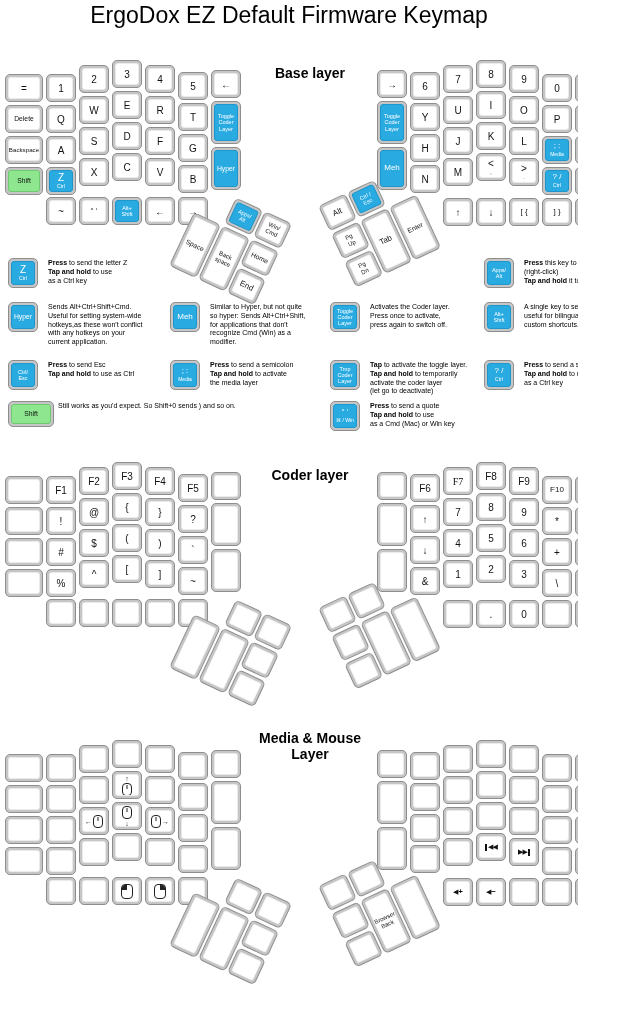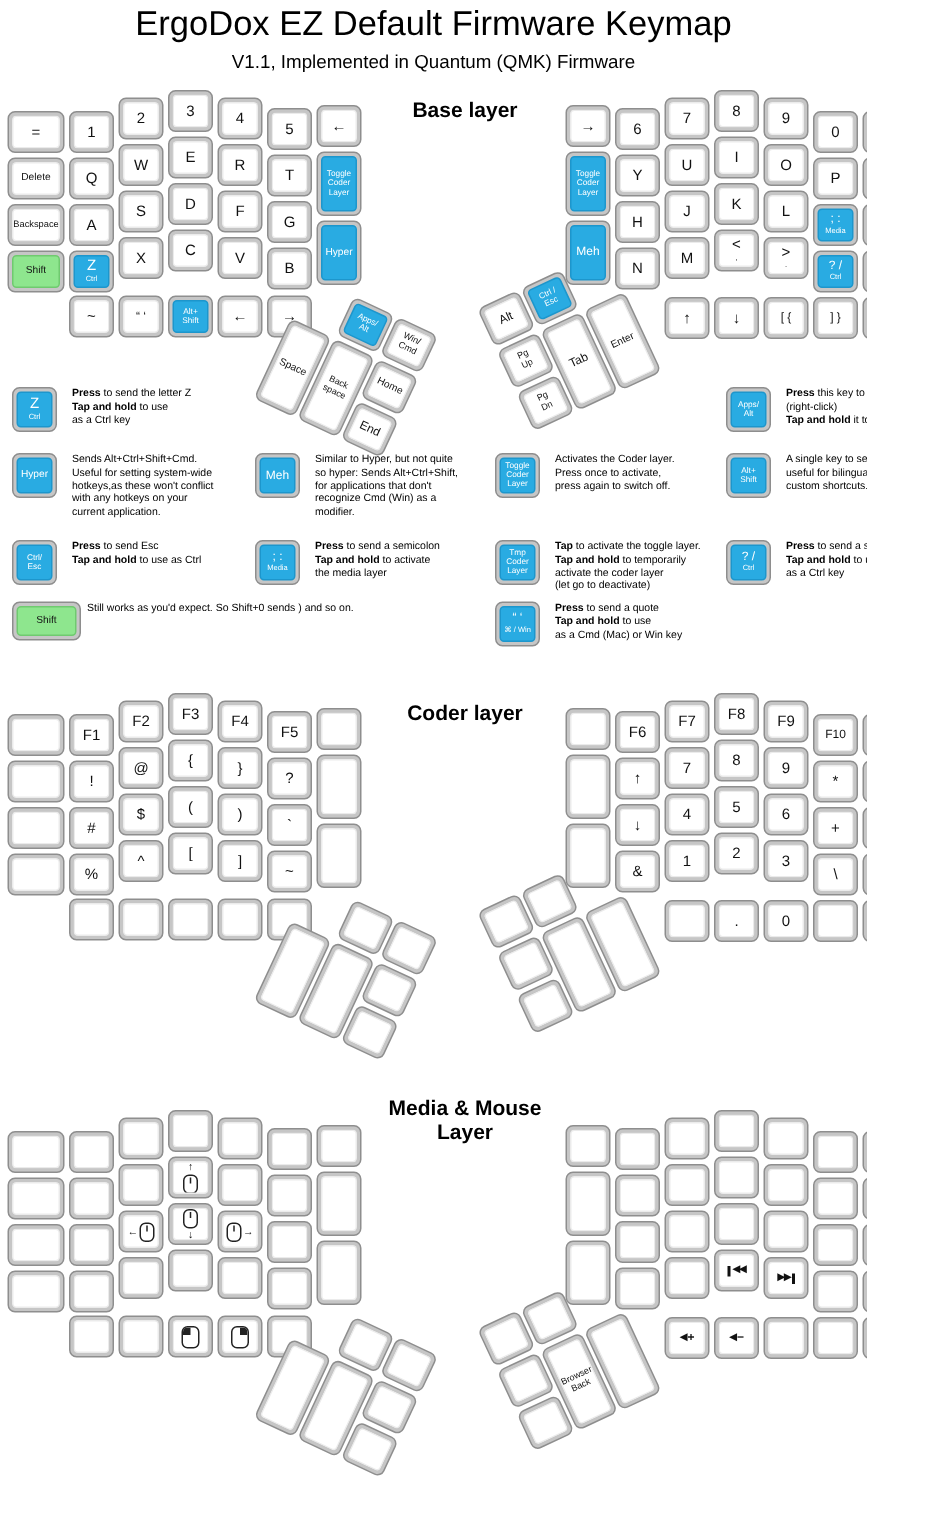--- a/index.html
+++ b/index.html
@@ -37,21 +37,20 @@
   .tri{font-size:7px;line-height:8px;color:#111;letter-spacing:-1px;}
   .pm{font-size:8px;line-height:8px;font-weight:bold;color:#111;}
   .bars{display:flex;gap:1px;}
   .vbar{display:block;width:2px;height:7px;background:#111;}
 </style>
 </head>
 <body>
 
 <div class="canvas">
   <div class="page-title">ErgoDox EZ Default Firmware Keymap</div>
-  <div class="page-subtitle">V1.1, Implemented in Quantum (QMK) Firmware</div>
 
   <div class="layer" id="layer-base" style="top:60px">
     <div class="layer-title" style="top:5px">Base layer</div>
     <div class="board">
         <div class="key" style="left: 5px; top: 14px; width: 38px; height: 28px;">
           <div class="key-top">
             <div style="font-size: 10px;">=</div>
           </div>
         </div>
         <div class="key" style="left: 5px; top: 45px; width: 38px; height: 28px;">
@@ -774,21 +773,21 @@
             <div style="font-size: 10px;">↓</div>
           </div>
         </div>
         <div class="key" style="left: 410px; top: 105px; width: 30px; height: 28px;">
           <div class="key-top">
             <div style="font-size: 10px;">&amp;</div>
           </div>
         </div>
         <div class="key" style="left: 443px; top: 5px; width: 30px; height: 28px;">
           <div class="key-top">
-            <div style="font-size: 10px;">F7</div>
+            <div style="font-size: 10px; font-family: Liberation Serif, serif;">F7</div>
           </div>
         </div>
         <div class="key" style="left: 443px; top: 36px; width: 30px; height: 28px;">
           <div class="key-top">
             <div style="font-size: 10px;">7</div>
           </div>
         </div>
         <div class="key" style="left: 443px; top: 67px; width: 30px; height: 28px;">
           <div class="key-top">
             <div style="font-size: 10px;">4</div>

